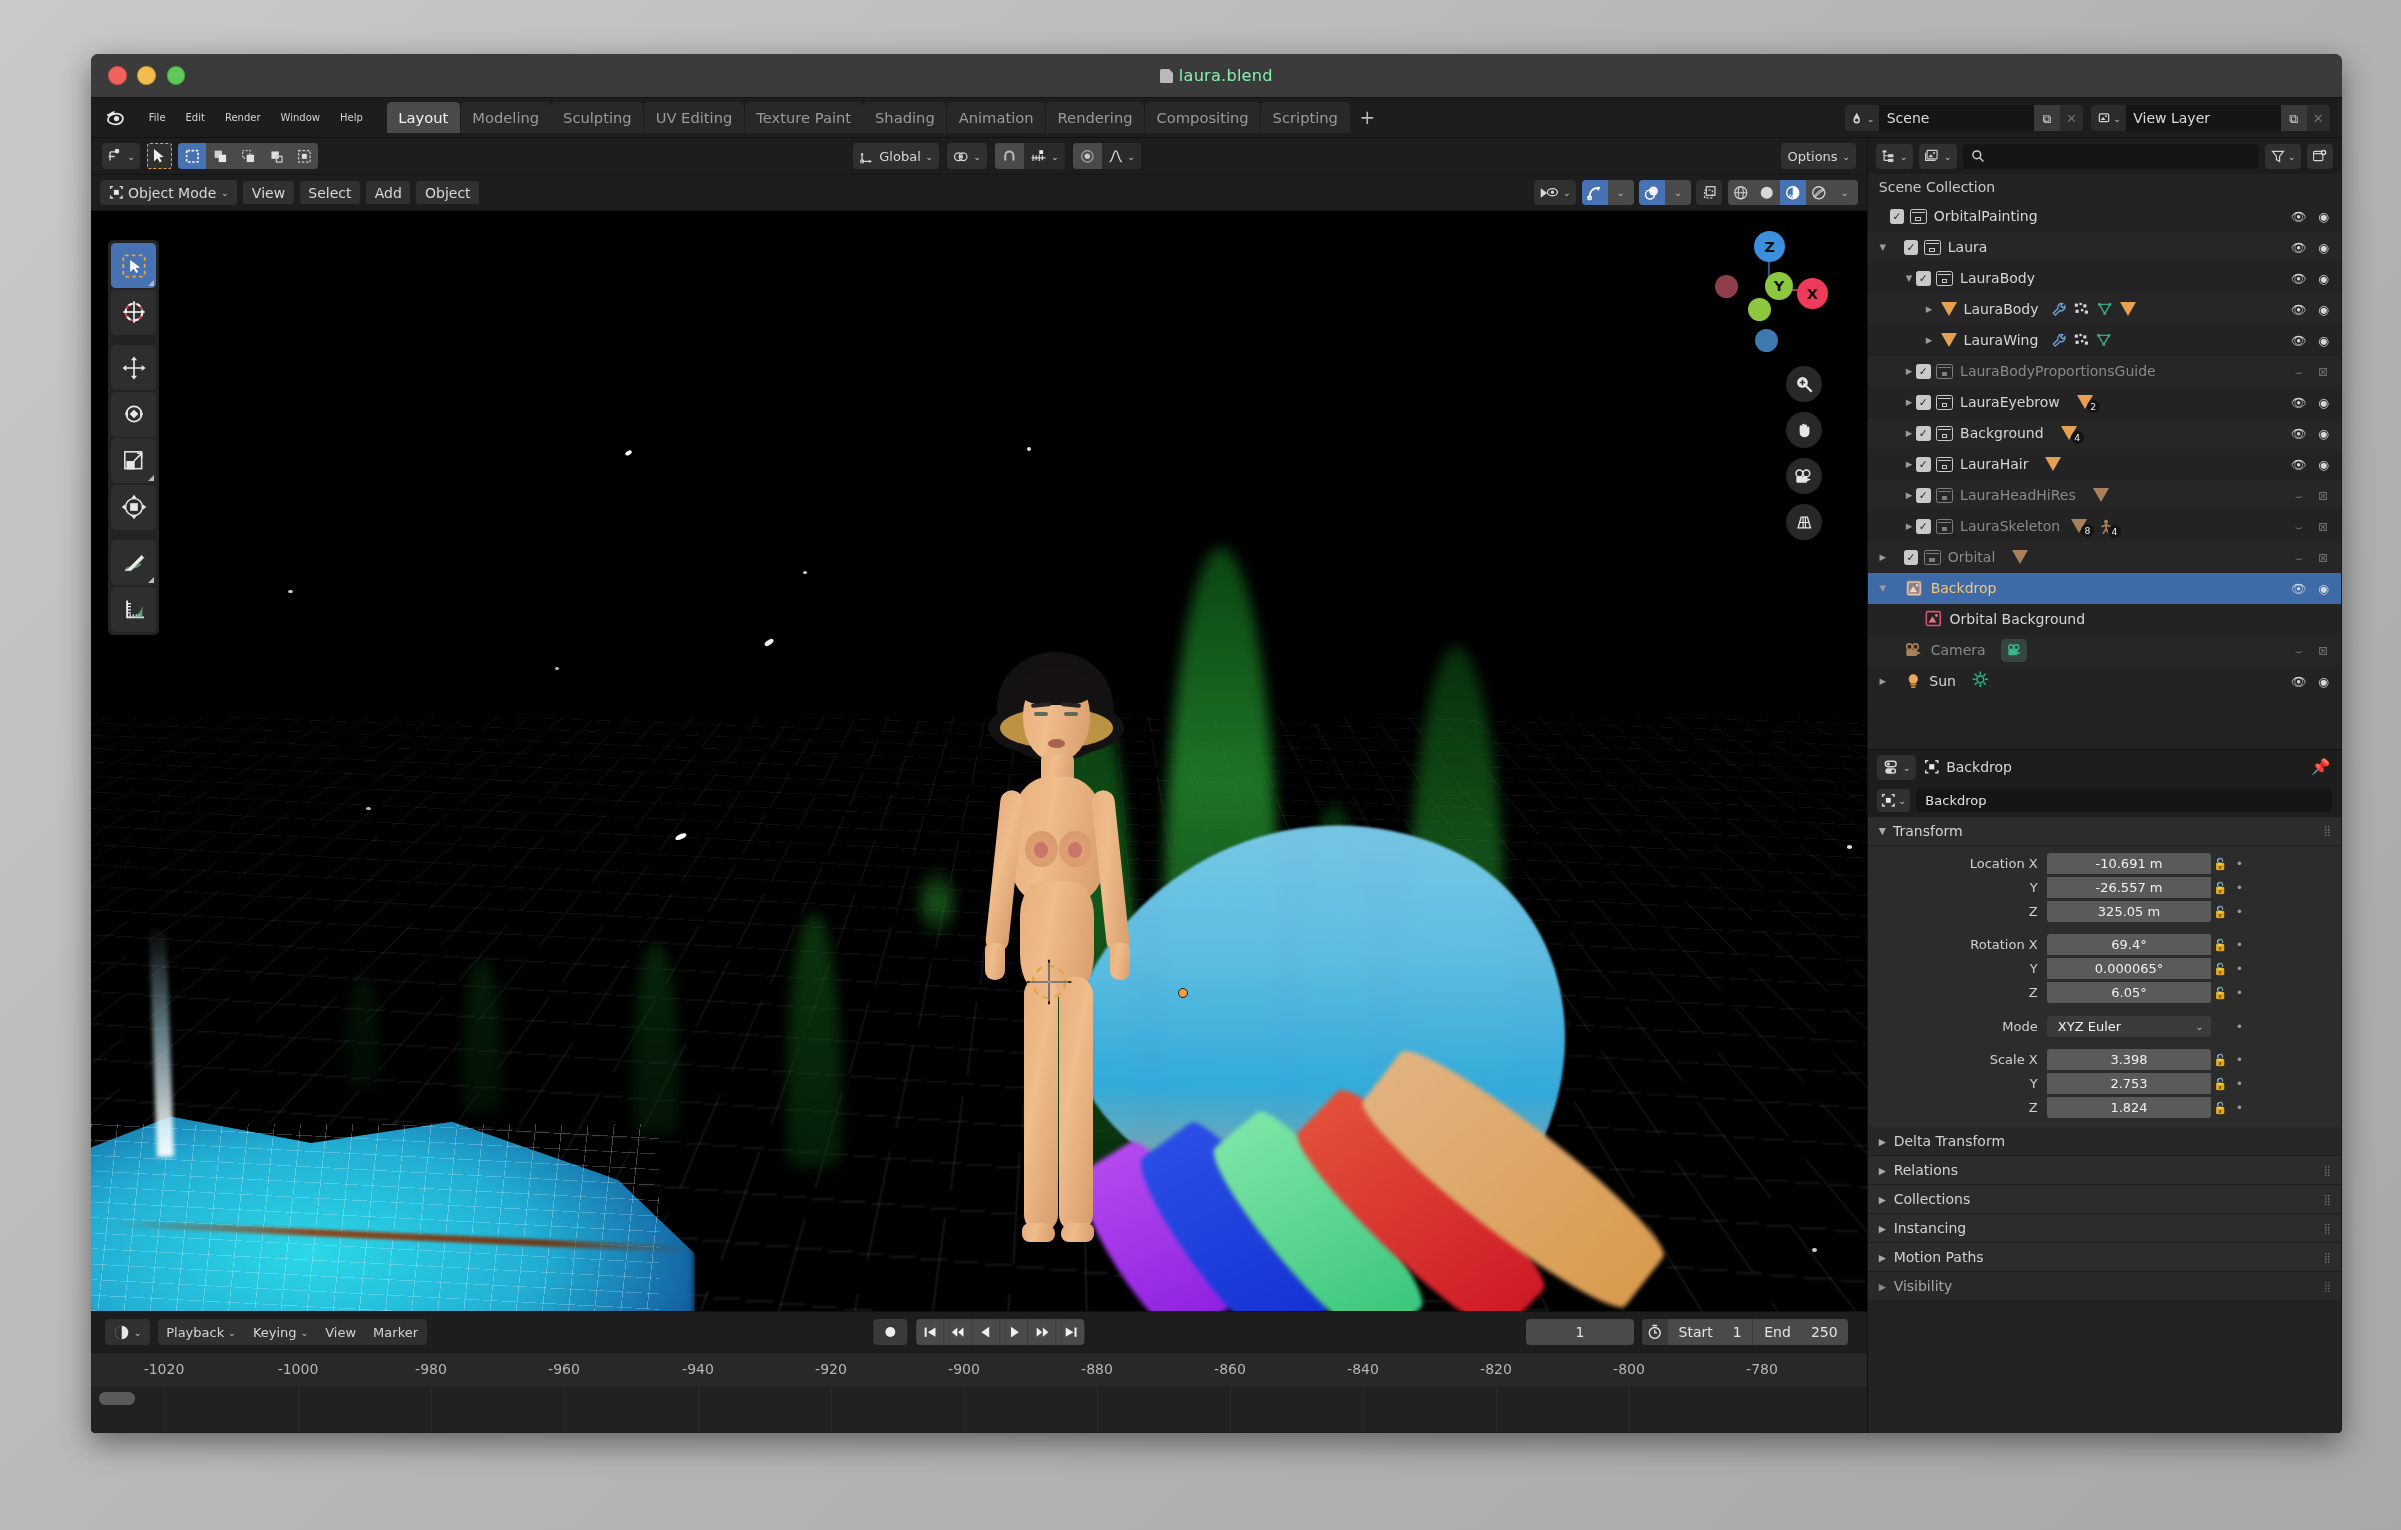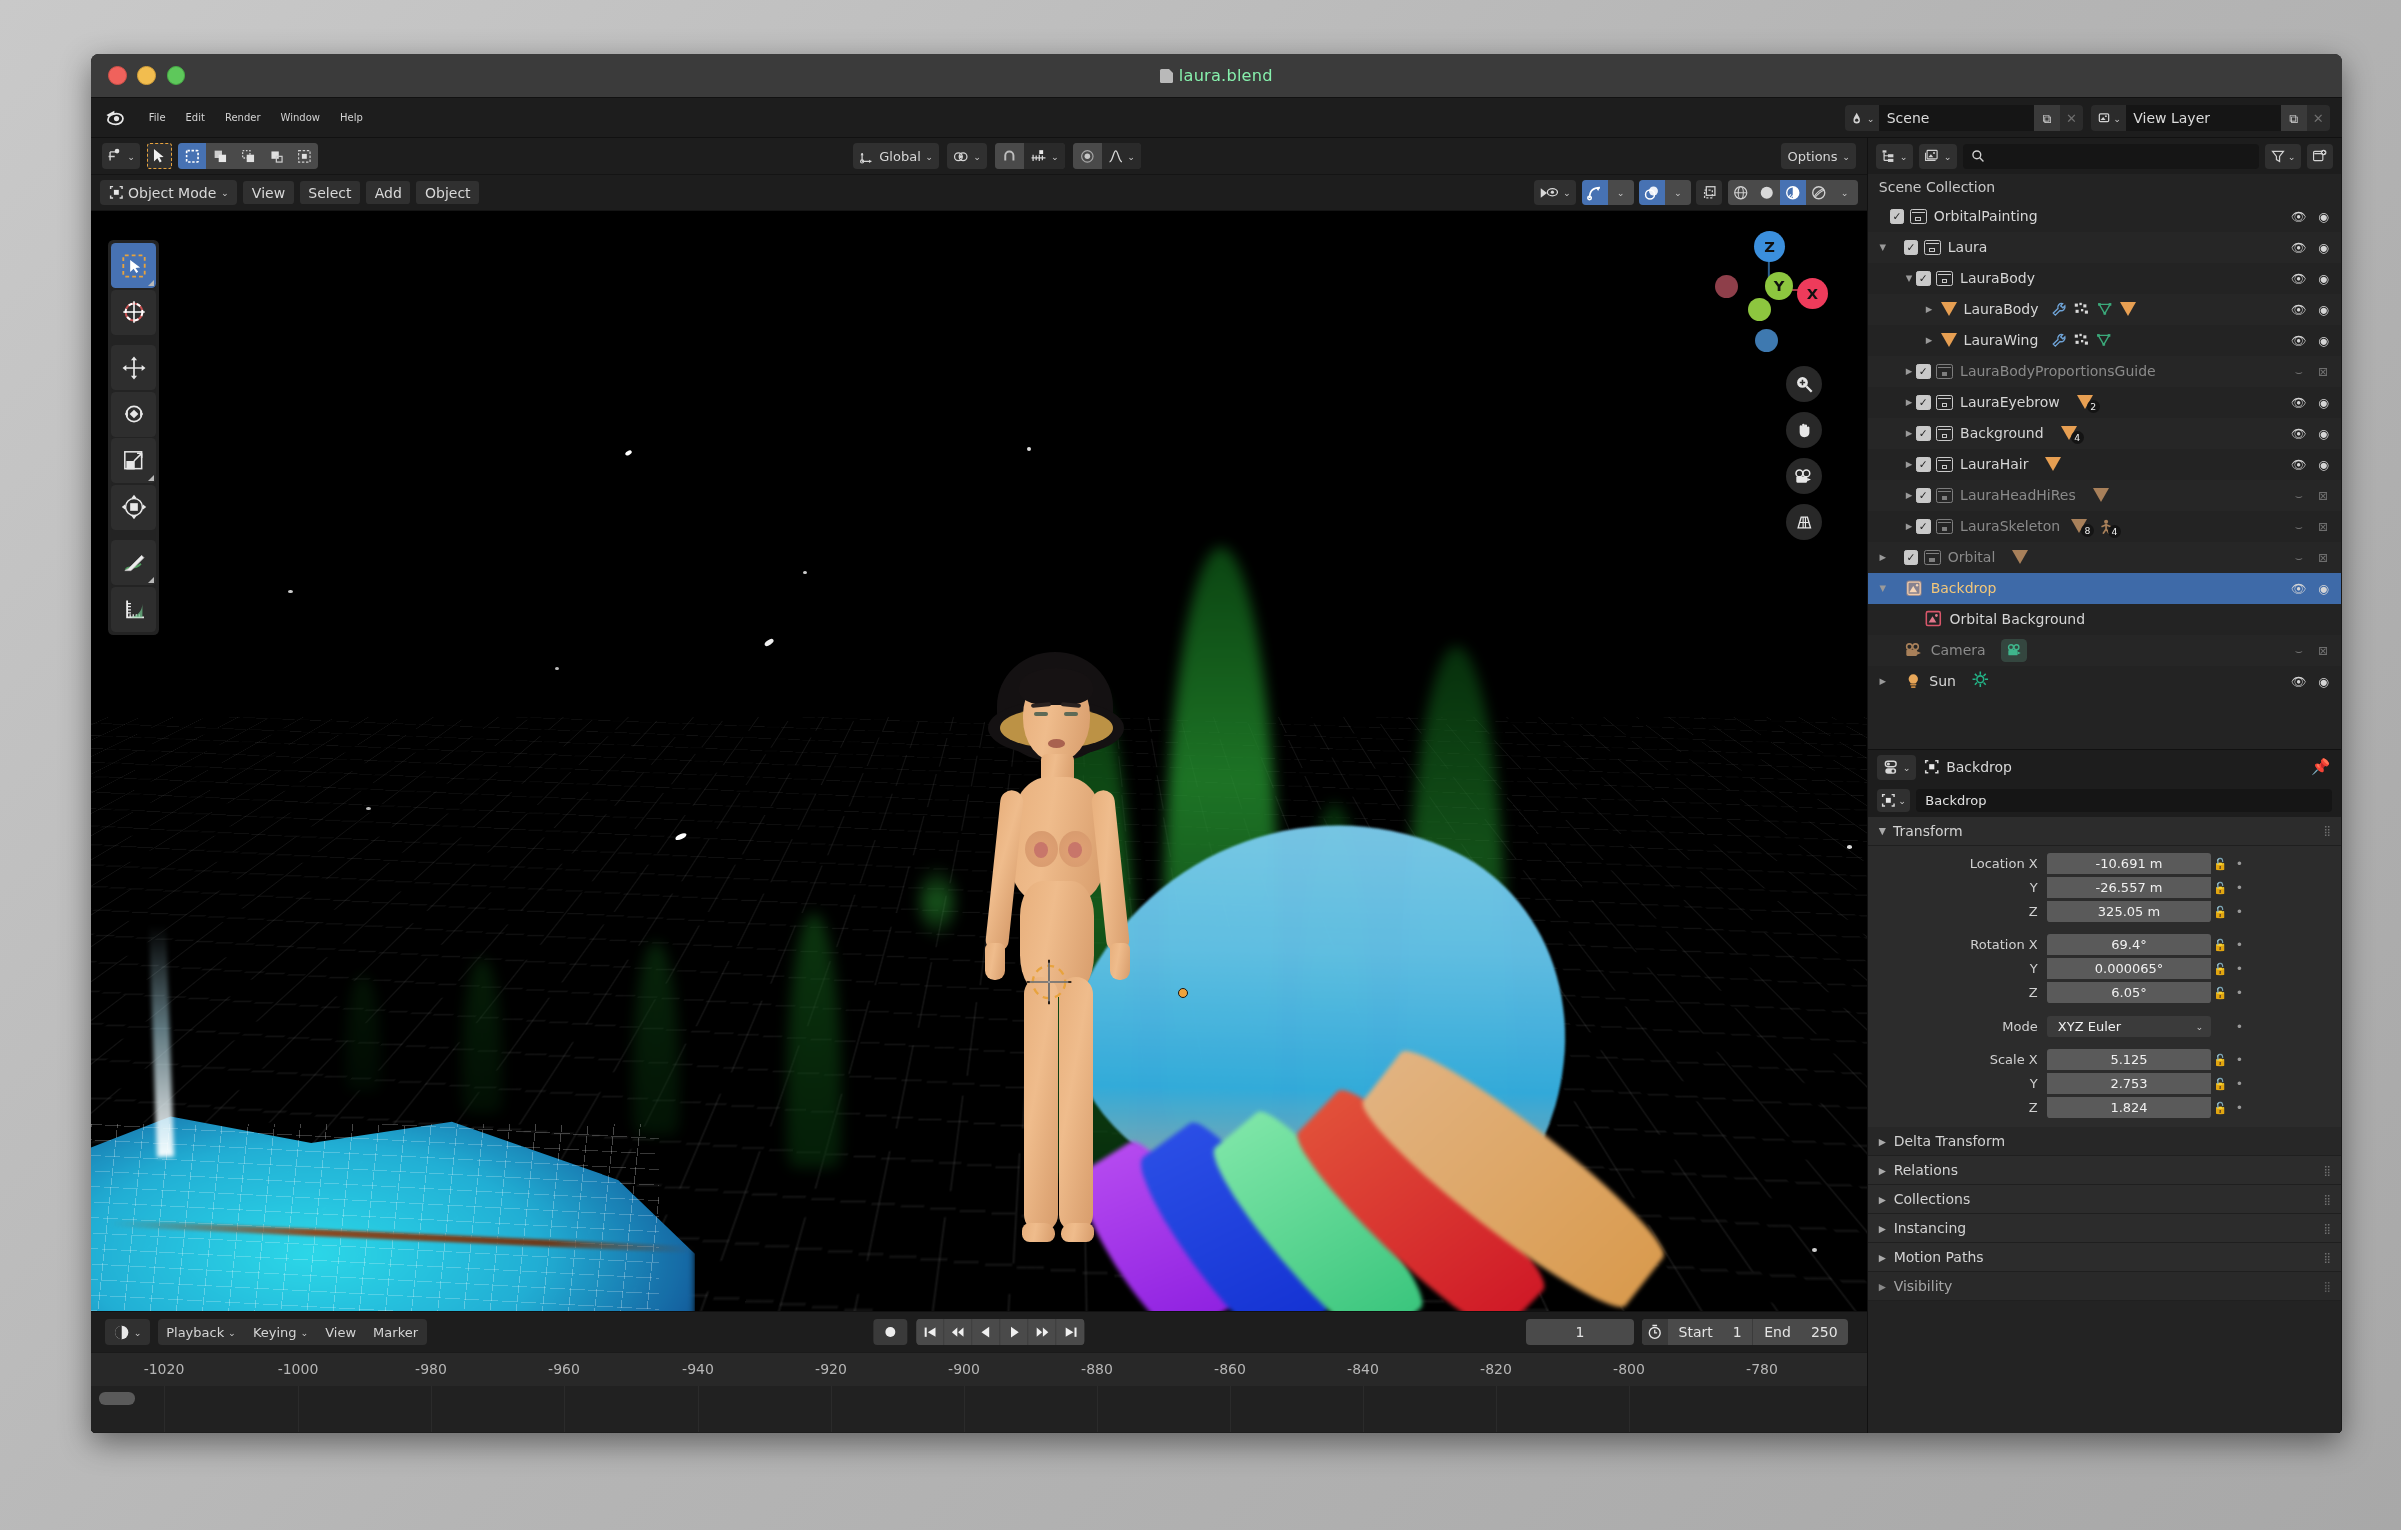--- a/index.html
+++ b/index.html
@@ -310,20 +310,33 @@
         <path d="M4 18c0-5 6-9 12-9 5 0 9 3 9 7s-4 8-10 8c-6 0-11-3-11-6z" fill="none" stroke="#e8e8e8" stroke-width="2.4"></path>
         <circle cx="16" cy="16" r="3.6" fill="#e8e8e8"></circle>
         <path d="M2 11 L13 5 L13 9 L5 13 Z" fill="#e8e8e8"></path>
       </svg>
       <div class="menu-item">File</div>
       <div class="menu-item">Edit</div>
       <div class="menu-item">Render</div>
       <div class="menu-item">Window</div>
       <div class="menu-item">Help</div>
 
+      <div class="ws-tabs">
+        <div class="ws-tab active">Layout</div>
+        <div class="ws-tab">Modeling</div>
+        <div class="ws-tab">Sculpting</div>
+        <div class="ws-tab">UV Editing</div>
+        <div class="ws-tab">Texture Paint</div>
+        <div class="ws-tab">Shading</div>
+        <div class="ws-tab">Animation</div>
+        <div class="ws-tab">Rendering</div>
+        <div class="ws-tab">Compositing</div>
+        <div class="ws-tab">Scripting</div>
+        <div class="ws-plus">+</div>
+      </div>
 
       <div class="topbar-right">
         <div class="id-block">
           <div class="id-icbtn">
             <svg width="13" height="13" viewBox="0 0 16 16">
                 <path d="M7 1 C5 5 3 7 3 10 a4 4 0 0 0 8 0 c0-3-2-5-4-9z" fill="#d2d2d2"></path>
                 <circle cx="7" cy="10" r="2" fill="#2b2b2b"></circle>
               </svg>
             <span class="chev">⌄</span>
           </div>
@@ -1291,21 +1304,21 @@
                 <span class="pfield drop">
                     <span>XYZ Euler</span>
                     <span class="cv">⌄</span>
                   </span>
                 <span class="lock"></span>
                   <span class="dotan">•</span>
               </div>
               <div class="rowgap"></div>
               <div class="prow">
                 <span class="plabel">Scale X</span>
-                <span class="pfield top">5.125</span>
+                <span class="pfield top">3.398</span>
                 <span class="lock">🔓</span>
                   <span class="dotan">•</span>
               </div>
               <div class="prow">
                 <span class="plabel">Y</span>
                 <span class="pfield mid">2.753</span>
                 <span class="lock">🔓</span>
                   <span class="dotan">•</span>
               </div>
               <div class="prow">

